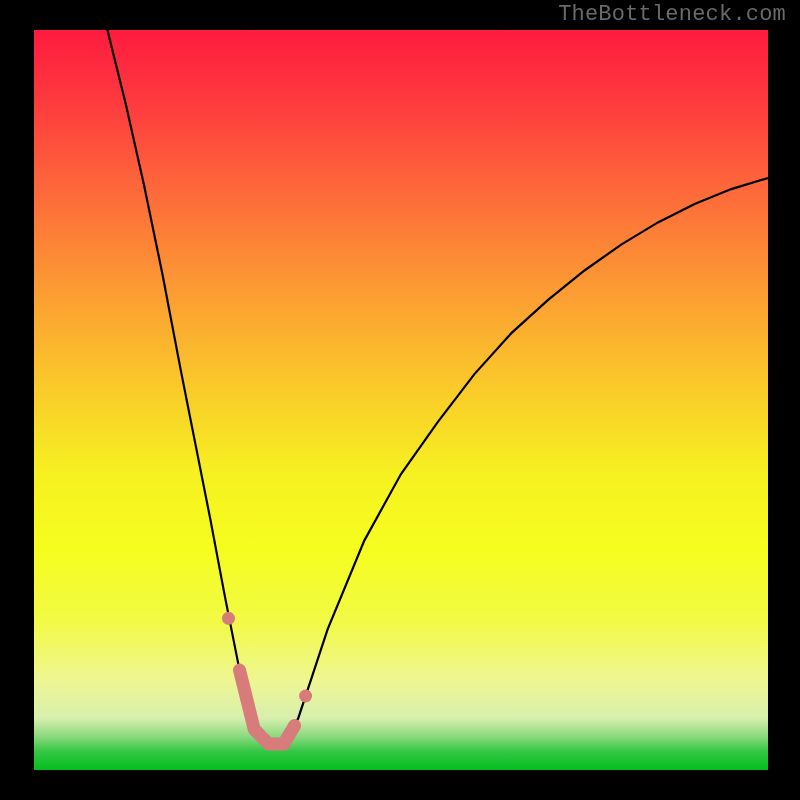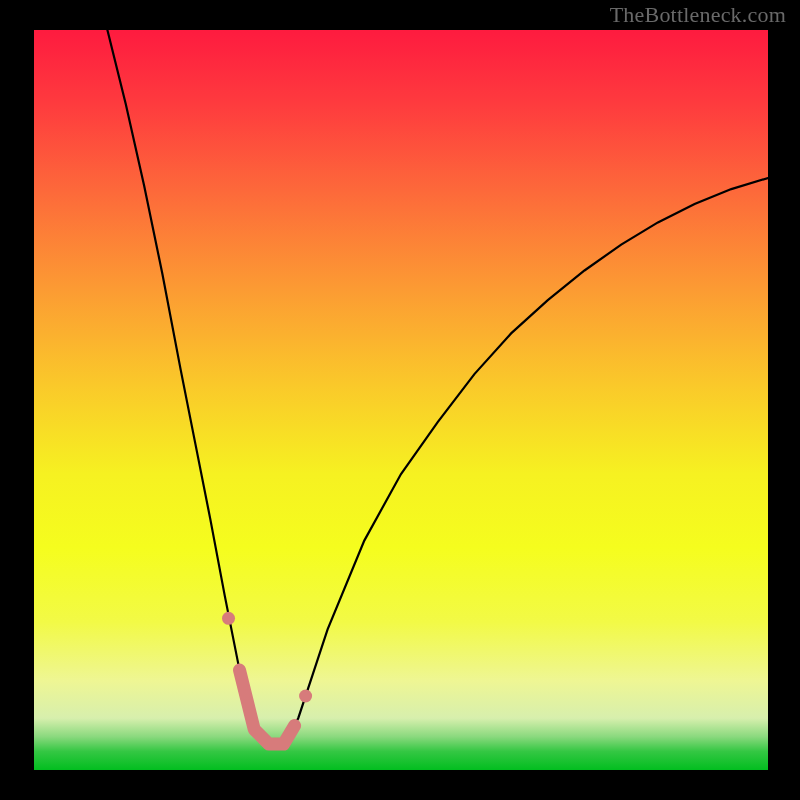--- a/index.html
+++ b/index.html
@@ -33,21 +33,21 @@
     position: absolute;
     top: 0;
     left: 0;
     width: 100%;
     height: 100%;
   }
   .watermark {
     position: absolute;
     top: 2px;
     right: 14px;
-    font-family: Liberation Serif, serif;
+    font-family: Liberation Mono, monospace;
     font-size: 22px;
     font-weight: 400;
     color: #696969;
     letter-spacing: 0.2px;
   }
 </style>
 </head>
 <body>
 
 <div class="frame">

